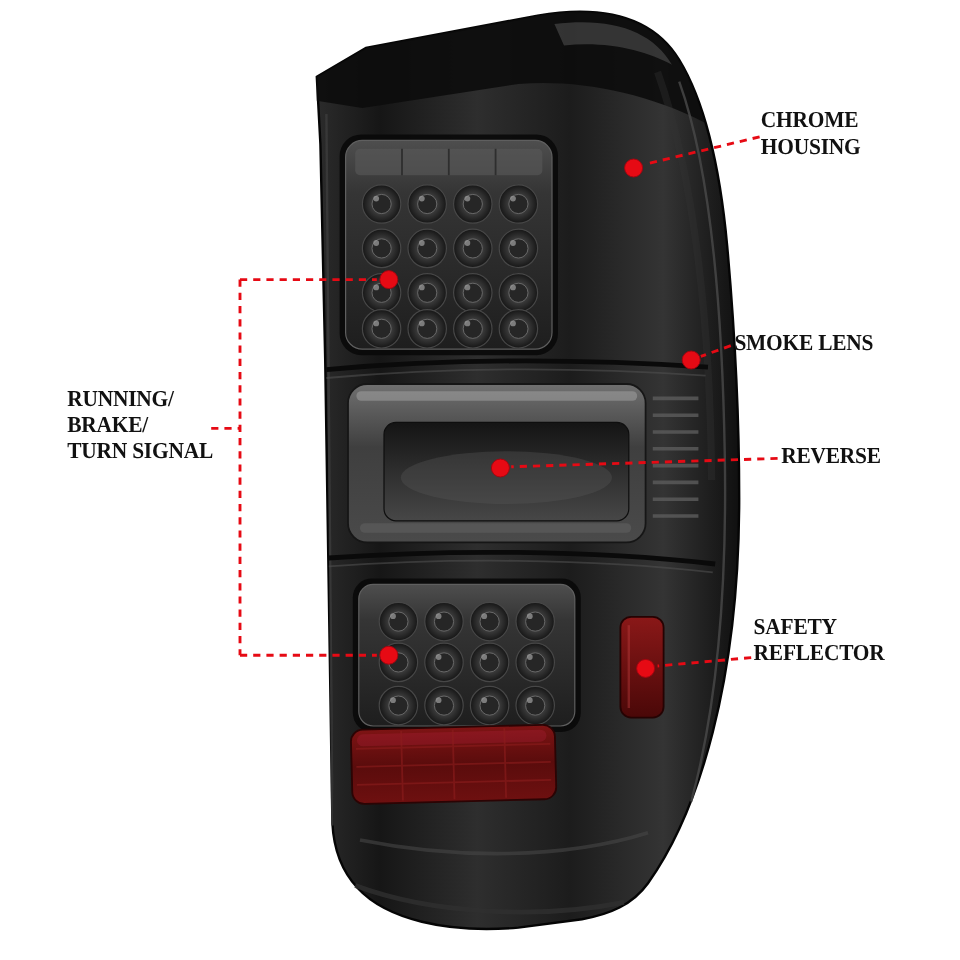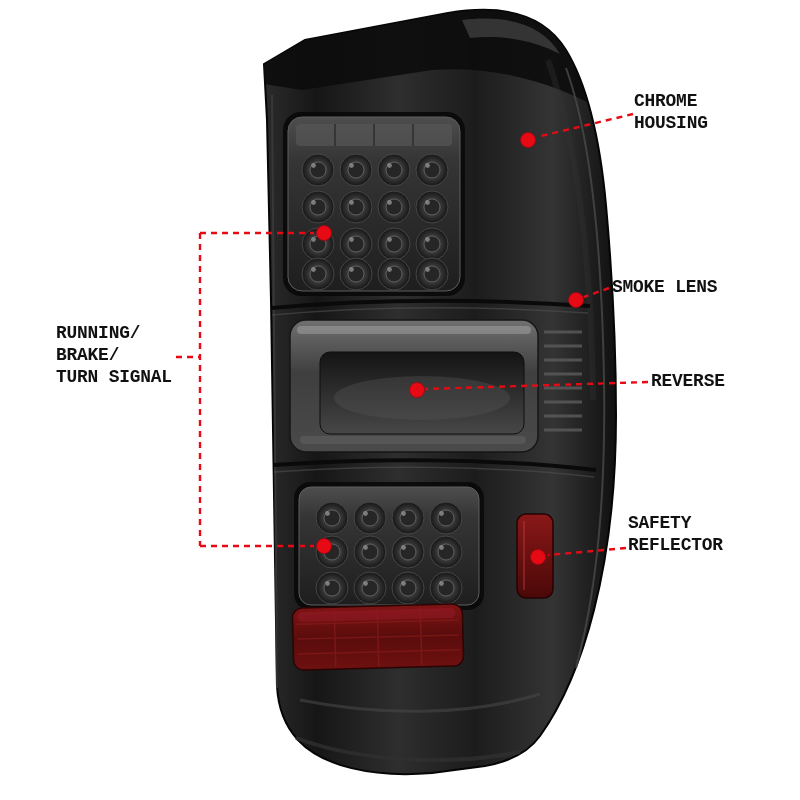--- a/index.html
+++ b/index.html
@@ -3,21 +3,21 @@
 <meta charset="utf-8">
 <style>
   :root{
     --callout-red:#e60a14;
     --label-text:#111111;
     --page-bg:#ffffff;
   }
   html,body{margin:0;padding:0;background:var(--page-bg);}
   .stage{
     position:relative;width:800px;height:800px;background:var(--page-bg);
-    overflow:hidden;font-family:Liberation Mono, monospace;
+    overflow:hidden;font-family:Liberation Serif, serif;
   }
   .art{position:absolute;left:0;top:0;}
   .label{
     position:absolute;font-weight:700;font-size:19px;line-height:22px;
     letter-spacing:-0.2px;color:var(--label-text);white-space:nowrap;
     transform:scaleX(0.94);transform-origin:left top;
   }
   .label .line{display:block;}
   .leader{stroke:var(--callout-red);stroke-width:2.4;stroke-dasharray:6 5;fill:none;}
   .dot{fill:var(--callout-red);stroke:#a30510;stroke-width:0.8;}

